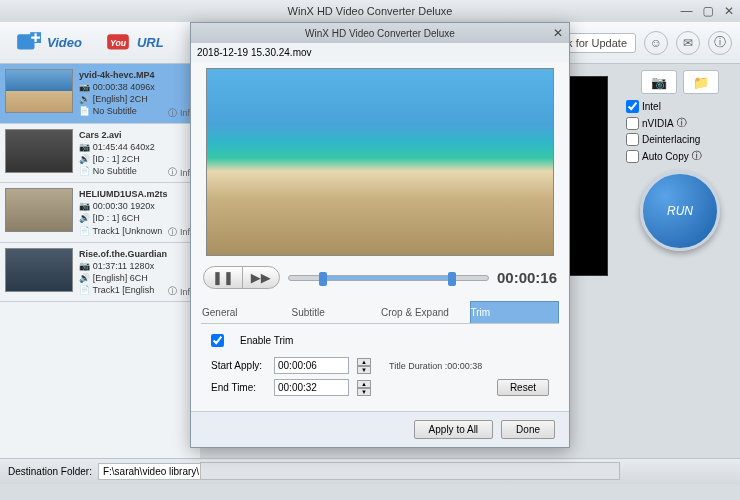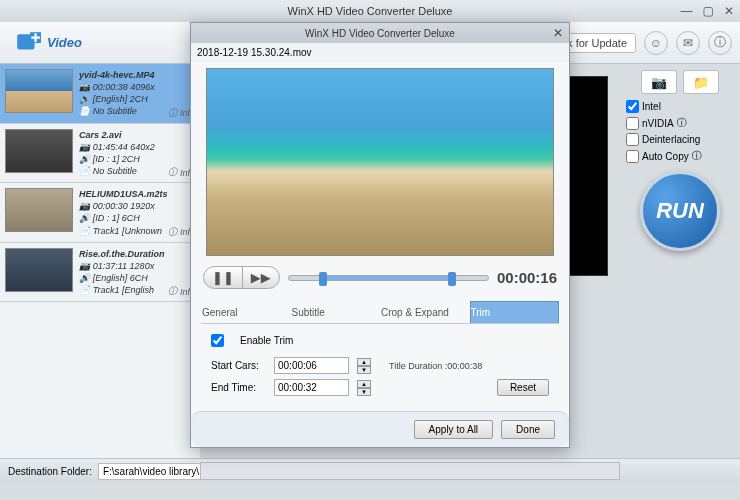--- a/index.html
+++ b/index.html
@@ -7,40 +7,40 @@
 .titlebar { height: 22px; background: linear-gradient(#e8ecef,#d4d9de); display: flex; align-items: center; justify-content: center; position: relative; font-size: 11px; color: #333; }
 .titlebar-ctrls { position: absolute; right: 6px; display: flex; gap: 10px; }
 .titlebar-ctrls span { font-size: 12px; color: #555; cursor: pointer; }
 .toolbar { height: 42px; background: linear-gradient(#f7f9fb,#e6ebef); border-bottom: 1px solid #bcc4cc; display: flex; align-items: center; padding: 0 8px; gap: 10px; }
 .tb-btn { display: flex; align-items: center; gap: 5px; padding: 4px 6px; color: #2a6fb8; font-size: 13px; font-style: italic; font-weight: bold; cursor: pointer; }
 .tb-btn svg { width: 28px; height: 26px; }
 .tb-right { margin-left: auto; display: flex; align-items: center; gap: 8px; }
 .check-update { background: #fff; border: 1px solid #b5bdc5; border-radius: 3px; padding: 3px 8px; font-size: 11px; color: #444; cursor: pointer; }
 .circ { width: 24px; height: 24px; border: 1px solid #b5bdc5; border-radius: 50%; display: flex; align-items: center; justify-content: center; font-size: 12px; color: #666; cursor: pointer; }
 .main { display: flex; height: 394px; }
-.sidebar { width: 200px; background: #f0f3f6; overflow-y: auto; font-style: italic; }
+.sidebar { width: 200px; background: #f0f3f6; overflow-y: auto; }
 .vlist-item { border-bottom: 1px solid #c8cfd6; padding: 5px; display: flex; gap: 6px; position: relative; }
 .vlist-item.sel { background: #7eb3e8; }
 .thumb { width: 68px; height: 44px; background: linear-gradient(#6fa8d6,#3a7ab5 50%,#d4b88a 50%,#c0a070); border: 1px solid #888; flex: 0 0 auto; }
 .thumb.dark { background: linear-gradient(#555,#333); }
 .thumb.animal { background: linear-gradient(#b5a890,#8a7f68); }
 .thumb.water { background: linear-gradient(#4a5a6a,#2a3a4a); }
 .vmeta { flex: 1; font-size: 9px; color: #333; line-height: 1.35; overflow: hidden; }
 .vmeta div { white-space: nowrap; }
 .vmeta .fname { font-weight: bold; }
 .info-pill { position: absolute; bottom: 3px; right: 5px; display: flex; align-items: center; gap: 3px; font-size: 9px; color: #666; }
 .preview { flex: 1; background: #000; display: flex; align-items: center; justify-content: center; position: relative; margin: 6px; border: 1px solid #333; }
 .preview-slider { position: absolute; bottom: -22px; left: 0; right: 0; height: 18px; background: #e0e4e8; border: 1px solid #bbb; }
 .rpanel { width: 120px; padding: 6px; }
 .rtoolbar { display: flex; gap: 6px; margin-bottom: 6px; justify-content: center; }
 .ricon { width: 36px; height: 24px; border: 1px solid #b5bdc5; border-radius: 3px; background: #fff; display: flex; align-items: center; justify-content: center; font-size: 13px; color: #666; cursor: pointer; }
 .hardware { font-size: 10px; margin-bottom: 0; }
 .hardware label { display: flex; align-items: center; gap: 3px; margin: 3px 0; cursor: pointer; }
 .hardware input { margin: 0; }
-.run-btn { width: 80px; height: 80px; border-radius: 50%; background: radial-gradient(circle at 30% 30%, #5aa3e8, #1a5fa8); border: 3px solid #c8d4e0; display: flex; align-items: center; justify-content: center; color: #fff; font-weight: bold; font-size: 22px; cursor: pointer; margin: 8px auto; box-shadow: 0 3px 6px rgba(0,0,0,.3); font-style: italic; }
+.run-btn { width: 80px; height: 80px; border-radius: 50%; background: radial-gradient(circle at 30% 30%, #5aa3e8, #1a5fa8); border: 3px solid #c8d4e0; display: flex; align-items: center; justify-content: center; color: #fff; font-weight: normal; font-size: 12px; cursor: pointer; margin: 8px auto; box-shadow: 0 3px 6px rgba(0,0,0,.3); font-style: italic; }
 .footer { height: 26px; background: linear-gradient(#e8ecef,#d4d9de); border-top: 1px solid #bcc4cc; display: flex; align-items: center; padding: 0 8px; font-size: 10px; gap: 6px; }
 .footer input { flex: 0 0 200px; font-size: 10px; padding: 2px 4px; border: 1px solid #b5bdc5; }
 .footer .fbtn { padding: 2px 10px; border: 1px solid #999; background: linear-gradient(#f5f5f5,#ddd); font-size: 10px; cursor: pointer; border-radius: 2px; }
 
 .dialog { position: absolute; top: 22px; left: 190px; width: 380px; background: #f5f7f9; border: 1px solid #8a98a6; box-shadow: 0 4px 16px rgba(0,0,0,.3); z-index: 50; }
 .dlg-title { height: 20px; background: linear-gradient(#d4dae0,#c2c9d0); font-size: 10px; color: #333; display: flex; align-items: center; justify-content: center; position: relative; }
 .dlg-close { position: absolute; right: 6px; font-size: 12px; cursor: pointer; color: #444; }
 .dlg-file { padding: 4px 6px; font-size: 10px; background: #f0f3f6; }
 .dlg-preview { width: 348px; height: 188px; margin: 6px auto; border: 1px solid #888; background: linear-gradient(to bottom, #5ab3e8 0%, #4aa3d8 30%, #2fb8c8 40%, #3ac8a8 48%, #e8d8b0 55%, #c8b080 70%, #a89060 100%); }
 .dlg-ctrl { display: flex; align-items: center; gap: 8px; padding: 4px 12px; }
@@ -58,21 +58,21 @@
 .tab.active { background: #7eb3e8; color: #fff; border-color: #5a93c8; }
 .trim-body { padding: 10px 20px; font-size: 10px; }
 .trim-body label.ck { display: flex; align-items: center; gap: 16px; margin-bottom: 10px; cursor: pointer; }
 .trim-row { display: flex; align-items: center; gap: 8px; margin: 5px 0; }
 .trim-row .lbl { width: 55px; }
 .trim-row input { width: 75px; font-size: 10px; padding: 2px 3px; border: 1px solid #a5adb5; }
 .trim-row .spin { width: 14px; display: flex; flex-direction: column; }
 .trim-row .spin span { height: 8px; border: 1px solid #999; background: #e8e8e8; font-size: 6px; text-align: center; line-height: 6px; cursor: pointer; }
 .title-dur { font-size: 9px; color: #444; margin-left: 10px; }
 .reset { margin-left: auto; padding: 2px 12px; font-size: 10px; border: 1px solid #999; background: linear-gradient(#f5f5f5,#ddd); cursor: pointer; border-radius: 2px; }
-.dlg-foot { display: flex; justify-content: flex-end; gap: 8px; padding: 8px 14px; border-top: 1px solid #c8cfd6; background: #e8eef3; border-radius: 10px; }
+.dlg-foot { display: flex; justify-content: flex-end; gap: 8px; padding: 8px 14px; border-top: 1px solid #c8cfd6; background: #e8eef3; }
 .dlg-foot button { padding: 3px 14px; font-size: 10px; border: 1px solid #999; background: linear-gradient(#f5f5f5,#ddd); cursor: pointer; border-radius: 2px; }
 </style>
 </head>
 <body>
 
 <div class="titlebar">
   <span>WinX HD Video Converter Deluxe</span>
   <div class="titlebar-ctrls">
     <span>―</span>
     <span>▢</span>
@@ -82,20 +82,27 @@
 
 <div class="toolbar">
   <div class="tb-btn">
     <svg viewBox="0 0 24 24">
         <rect x="2" y="4" width="16" height="14" rx="2" fill="#3a8fd8"></rect>
         <rect x="14" y="2" width="10" height="10" fill="#3a8fd8"></rect>
         <path d="M19 3v8M15 7h8" stroke="#fff" stroke-width="2"></path>
       </svg>
     <span>Video</span>
   </div>
+  <div class="tb-btn">
+    <svg viewBox="0 0 24 24">
+        <rect x="2" y="4" width="20" height="14" rx="3" fill="#d83a3a"></rect>
+        <text x="12" y="15" font-size="8" fill="#fff" text-anchor="middle" font-weight="bold">You</text>
+      </svg>
+    <span>URL</span>
+  </div>
   <div class="tb-right">
     <div class="check-update">ck for Update</div>
     <div class="circ">☺</div>
     <div class="circ">✉</div>
     <div class="circ">ⓘ</div>
   </div>
 </div>
 
 <div class="main">
   <div class="sidebar">
@@ -125,21 +132,21 @@
         <div class="fname">HELIUMD1USA.m2ts</div>
         <div>📷 <span>00:00:30</span> <span>1920x</span></div>
         <div>🔊 <span>[ID : 1] 6CH</span></div>
         <div>📄 <span>Track1 [Unknown</span></div>
       </div>
       <div class="info-pill">ⓘ <span>Info</span></div>
     </div>
     <div class="vlist-item">
       <div class="thumb water"></div>
       <div class="vmeta">
-        <div class="fname">Rise.of.the.Duration</div>
+        <div class="fname">Rise.of.the.Guardian</div>
         <div>📷 <span>01:37:11</span> <span>1280x</span></div>
         <div>🔊 <span>[English] 6CH</span></div>
         <div>📄 <span>Track1 [English</span></div>
       </div>
       <div class="info-pill">ⓘ <span>Info</span></div>
     </div>
   </div>
 
   <div style="flex:1; position:relative; padding:6px;">
     <div class="preview" style="height:200px;"></div>
@@ -198,21 +205,21 @@
     <div class="tab">Subtitle</div>
     <div class="tab">Crop &amp; Expand</div>
     <div class="tab active">Trim</div>
   </div>
   <div class="trim-body">
     <label class="ck">
         <input type="checkbox" checked="" style=""> 
         <span>Enable Trim</span>
       </label>
     <div class="trim-row">
-      <span class="lbl">Start Cars:</span>
+      <span class="lbl">Start Apply:</span>
       <input value="00:00:06" style="">
       <div class="spin">
           <span>▲</span>
           <span>▼</span>
         </div>
       <span class="title-dur"><span>Title Duration :</span><span>00:00:38</span></span>
     </div>
     <div class="trim-row">
       <span class="lbl">End Time:</span>
       <input value="00:00:32" style="">

